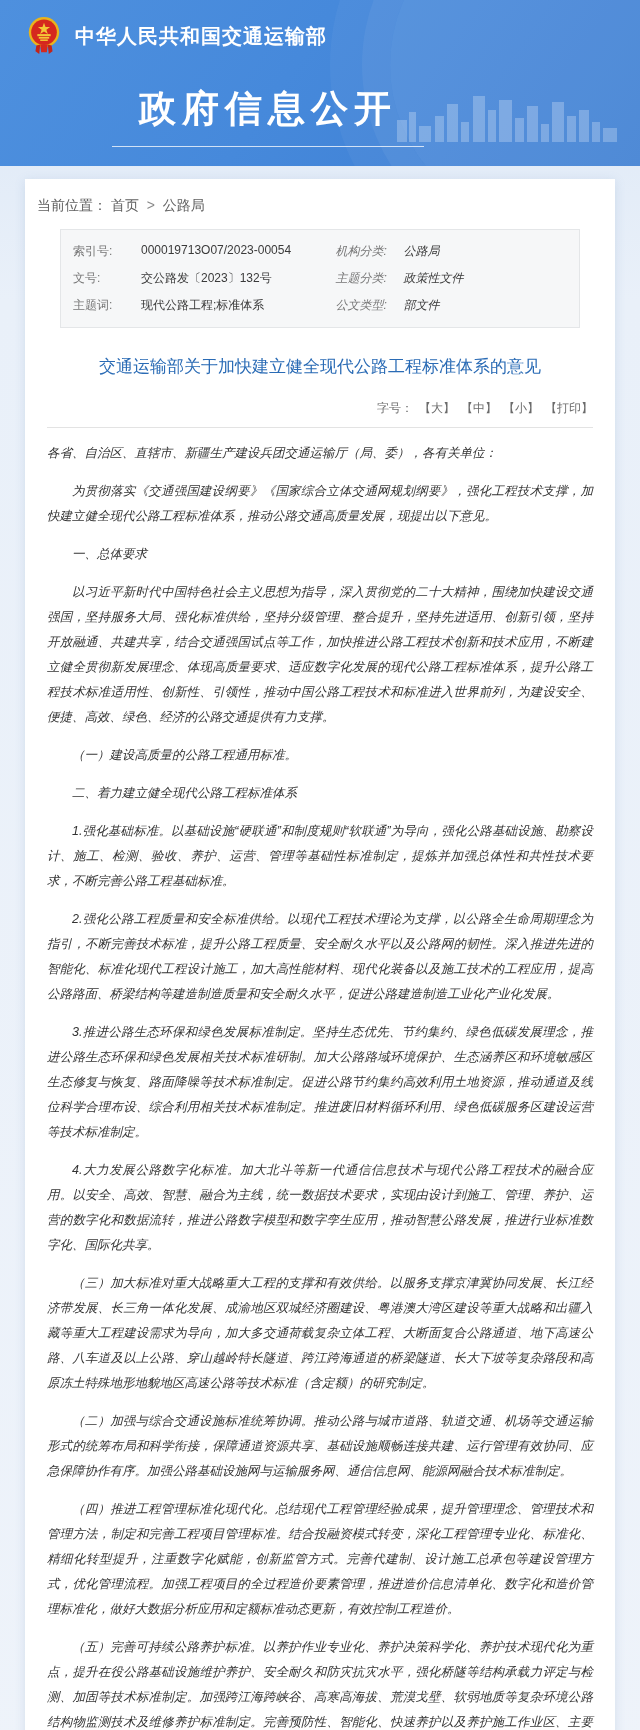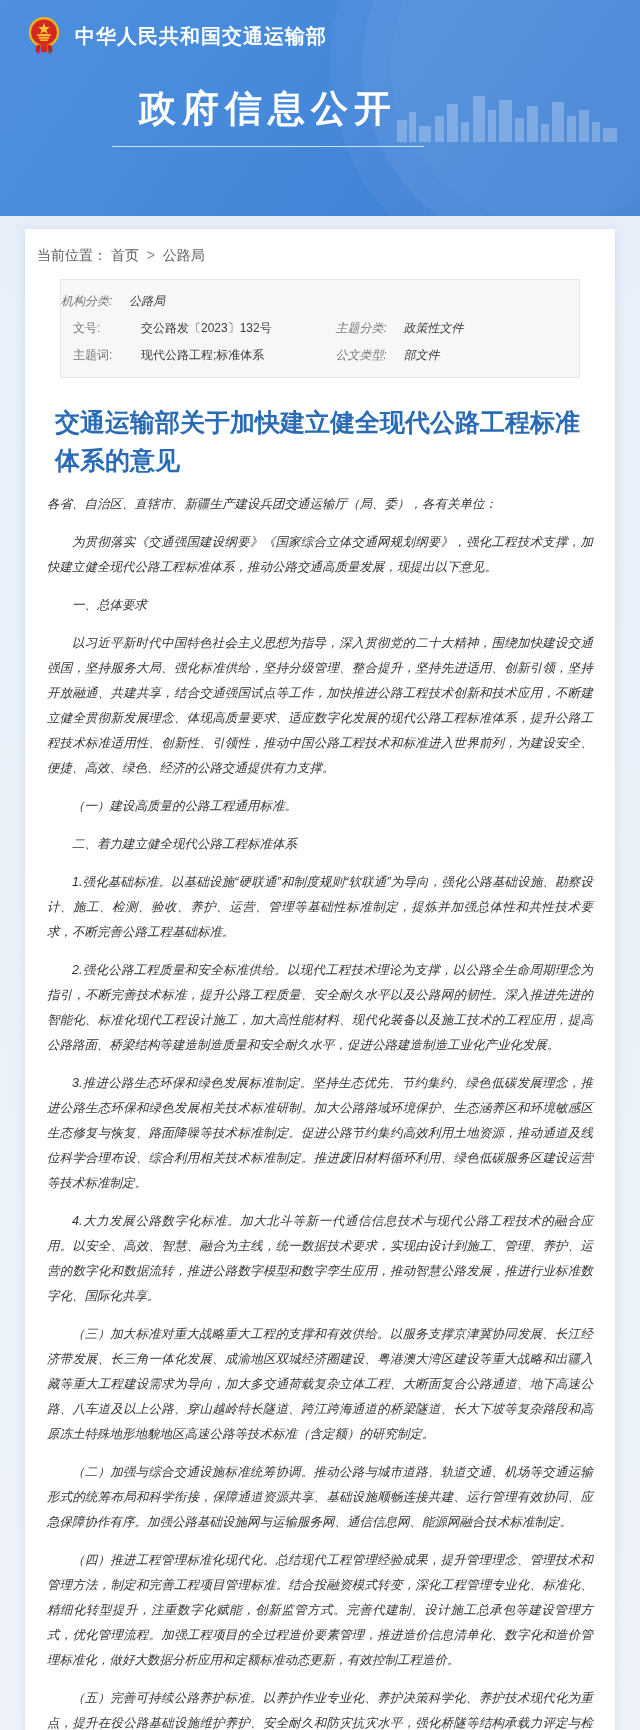--- a/index.html
+++ b/index.html
@@ -8,21 +8,21 @@
   }
   *{margin:0;padding:0;box-sizing:border-box;}
   html,body{width:640px;}
   body{
     min-height:1730px;
     font-family:"Liberation Sans","DejaVu Sans",sans-serif;
     background:linear-gradient(180deg,#dbe7f6 0,var(--page_bg) 300px,#eef3fa 100%);
   }
   
   .banner{
-    position:relative;height:216px;overflow:hidden;
+    position:relative;height:166px;overflow:hidden;
     background:linear-gradient(125deg,var(--header_blue_a) 0%,#4689db 45%,var(--header_blue_b) 100%);
   }
   .banner::before{
     content:"";position:absolute;left:-120px;top:-40px;width:420px;height:260px;
     background:linear-gradient(115deg,rgba(255,255,255,.10) 0 36px,transparent 36px 74px,rgba(255,255,255,.07) 74px 106px,transparent 106px);
     transform:rotate(8deg);
   }
   .deco-circle{
     position:absolute;right:-70px;top:-95px;width:320px;height:320px;border-radius:50%;
     background:rgba(255,255,255,.10);
@@ -50,21 +50,21 @@
     padding:8px 0;font-size:12px;
   }
   .meta-row{display:flex;padding:5px 0;}
   .meta-cell{display:flex;}
   .meta-cell.left{width:53%;padding-left:12px;}
   .meta-cell.right{width:47%;font-style:italic;}
   .meta-label{min-width:58px;color:#767676;margin-right:10px;white-space:nowrap;}
   .meta-value{color:#3a3a3a;}
   
   .article-title{
-    color:var(--title_blue);font-size:25px;font-weight:bold;text-align:left;
+    color:var(--title_blue);font-size:17px;font-weight:normal;text-align:center;
     margin:26px 30px 0;line-height:1.5;
   }
   .font-bar{
     display:flex;justify-content:flex-end;align-items:center;
     font-size:12px;color:#6b6b6b;margin:20px 22px 0;padding-bottom:10px;
     border-bottom:1px solid #e3e3e3;
   }
   .font-bar .ctl{margin-left:6px;cursor:pointer;color:#6b6b6b;}
   .article-body{margin:6px 22px 0;font-size:12.5px;color:#333;}
   .article-body p{
@@ -122,20 +122,24 @@
 
   <div class="breadcrumb">
     <span>当前位置：</span>
     <a>首页</a>
     <span class="crumb-sep">&gt;</span>
     <a>公路局</a>
   </div>
 
   <div class="meta-box">
     <div class="meta-row">
+      <div class="meta-cell left">
+          <span class="meta-label">索引号:</span>
+          <span class="meta-value">000019713O07/2023-00054</span>
+        </div>
       <div class="meta-cell right">
           <span class="meta-label">机构分类:</span>
           <span class="meta-value">公路局</span>
         </div>
     </div>
     <div class="meta-row">
       <div class="meta-cell left">
           <span class="meta-label">文号:</span>
           <span class="meta-value">交公路发〔2023〕132号</span>
         </div>
@@ -151,20 +155,27 @@
         </div>
       <div class="meta-cell right">
           <span class="meta-label">公文类型:</span>
           <span class="meta-value">部文件</span>
         </div>
     </div>
   </div>
 
   <h1 class="article-title">交通运输部关于加快建立健全现代公路工程标准体系的意见</h1>
 
+  <div class="font-bar">
+    <span>字号：</span>
+    <span class="ctl">【大】</span>
+    <span class="ctl">【中】</span>
+    <span class="ctl">【小】</span>
+    <span class="ctl">【打印】</span>
+  </div>
 
   <div class="article-body">
       <p>各省、自治区、直辖市、新疆生产建设兵团交通运输厅（局、委），各有关单位：</p>
       <p>为贯彻落实《交通强国建设纲要》《国家综合立体交通网规划纲要》，强化工程技术支撑，加快建立健全现代公路工程标准体系，推动公路交通高质量发展，现提出以下意见。</p>
       <p>一、总体要求</p>
       <p>以习近平新时代中国特色社会主义思想为指导，深入贯彻党的二十大精神，围绕加快建设交通强国，坚持服务大局、强化标准供给，坚持分级管理、整合提升，坚持先进适用、创新引领，坚持开放融通、共建共享，结合交通强国试点等工作，加快推进公路工程技术创新和技术应用，不断建立健全贯彻新发展理念、体现高质量要求、适应数字化发展的现代公路工程标准体系，提升公路工程技术标准适用性、创新性、引领性，推动中国公路工程技术和标准进入世界前列，为建设安全、便捷、高效、绿色、经济的公路交通提供有力支撑。</p>
       <p>（一）建设高质量的公路工程通用标准。</p>
       <p>二、着力建立健全现代公路工程标准体系</p>
       <p>1.强化基础标准。以基础设施“硬联通”和制度规则“软联通”为导向，强化公路基础设施、勘察设计、施工、检测、验收、养护、运营、管理等基础性标准制定，提炼并加强总体性和共性技术要求，不断完善公路工程基础标准。</p>
       <p>2.强化公路工程质量和安全标准供给。以现代工程技术理论为支撑，以公路全生命周期理念为指引，不断完善技术标准，提升公路工程质量、安全耐久水平以及公路网的韧性。深入推进先进的智能化、标准化现代工程设计施工，加大高性能材料、现代化装备以及施工技术的工程应用，提高公路路面、桥梁结构等建造制造质量和安全耐久水平，促进公路建造制造工业化产业化发展。</p>

